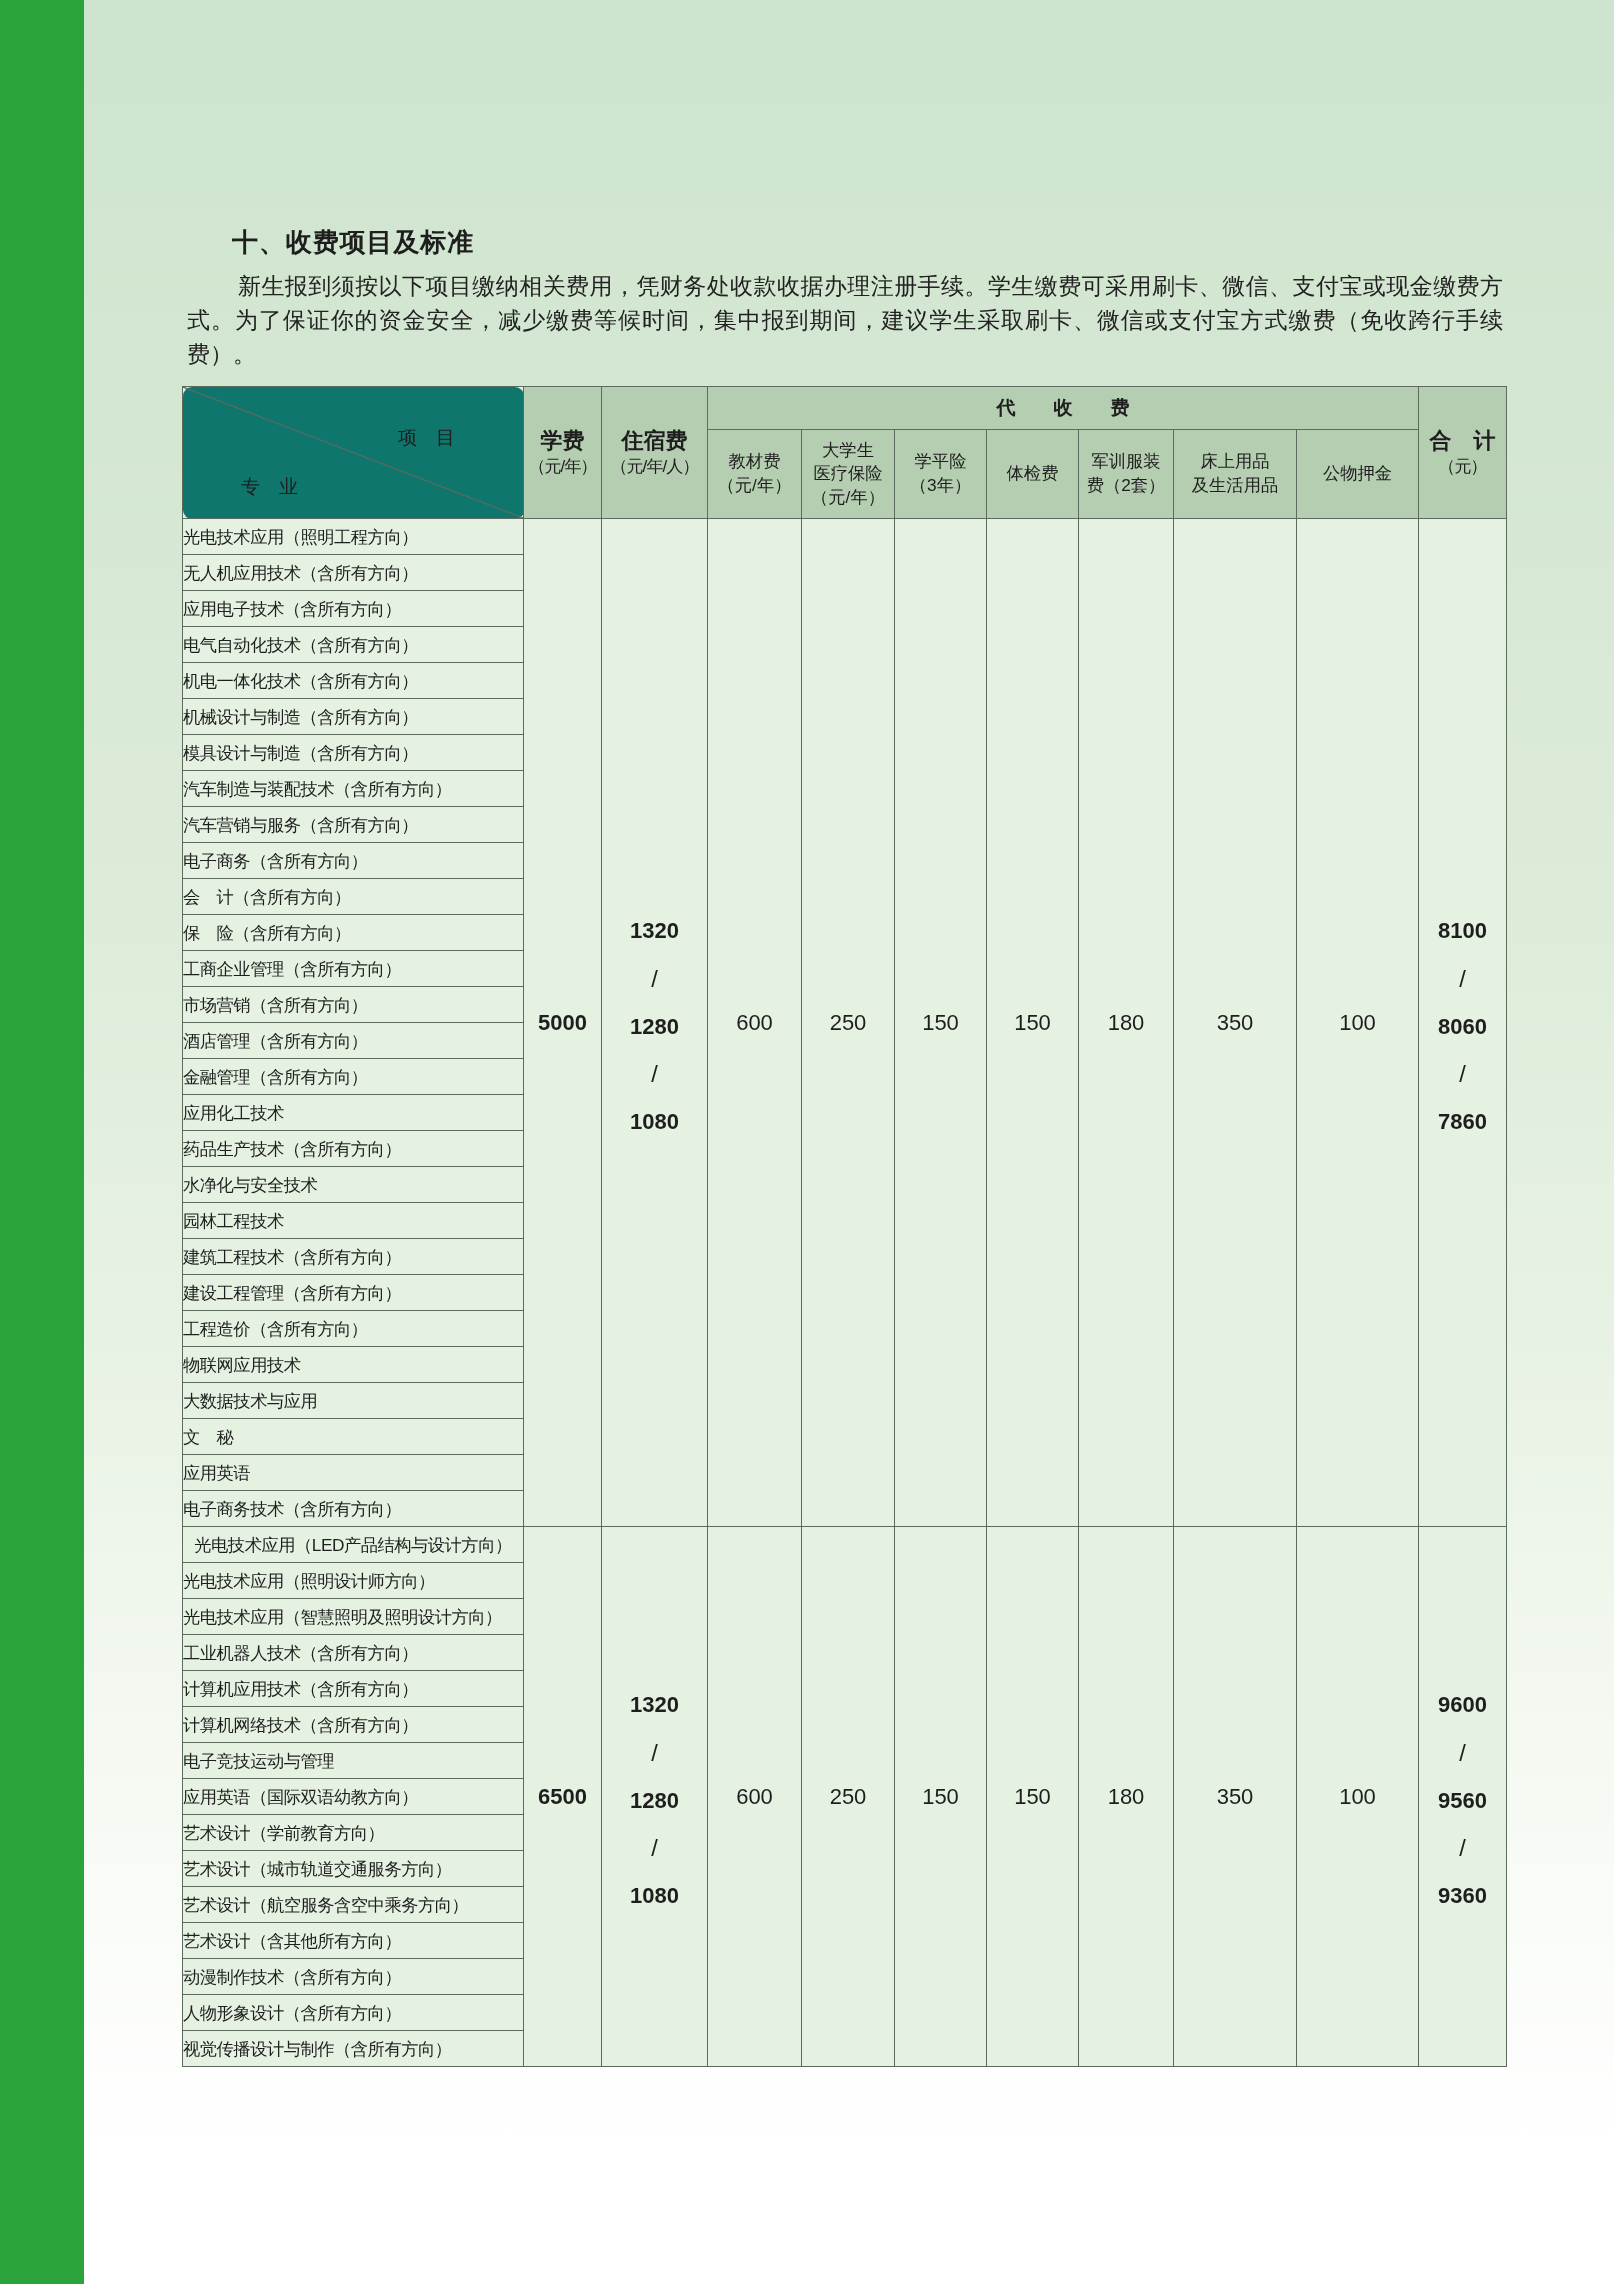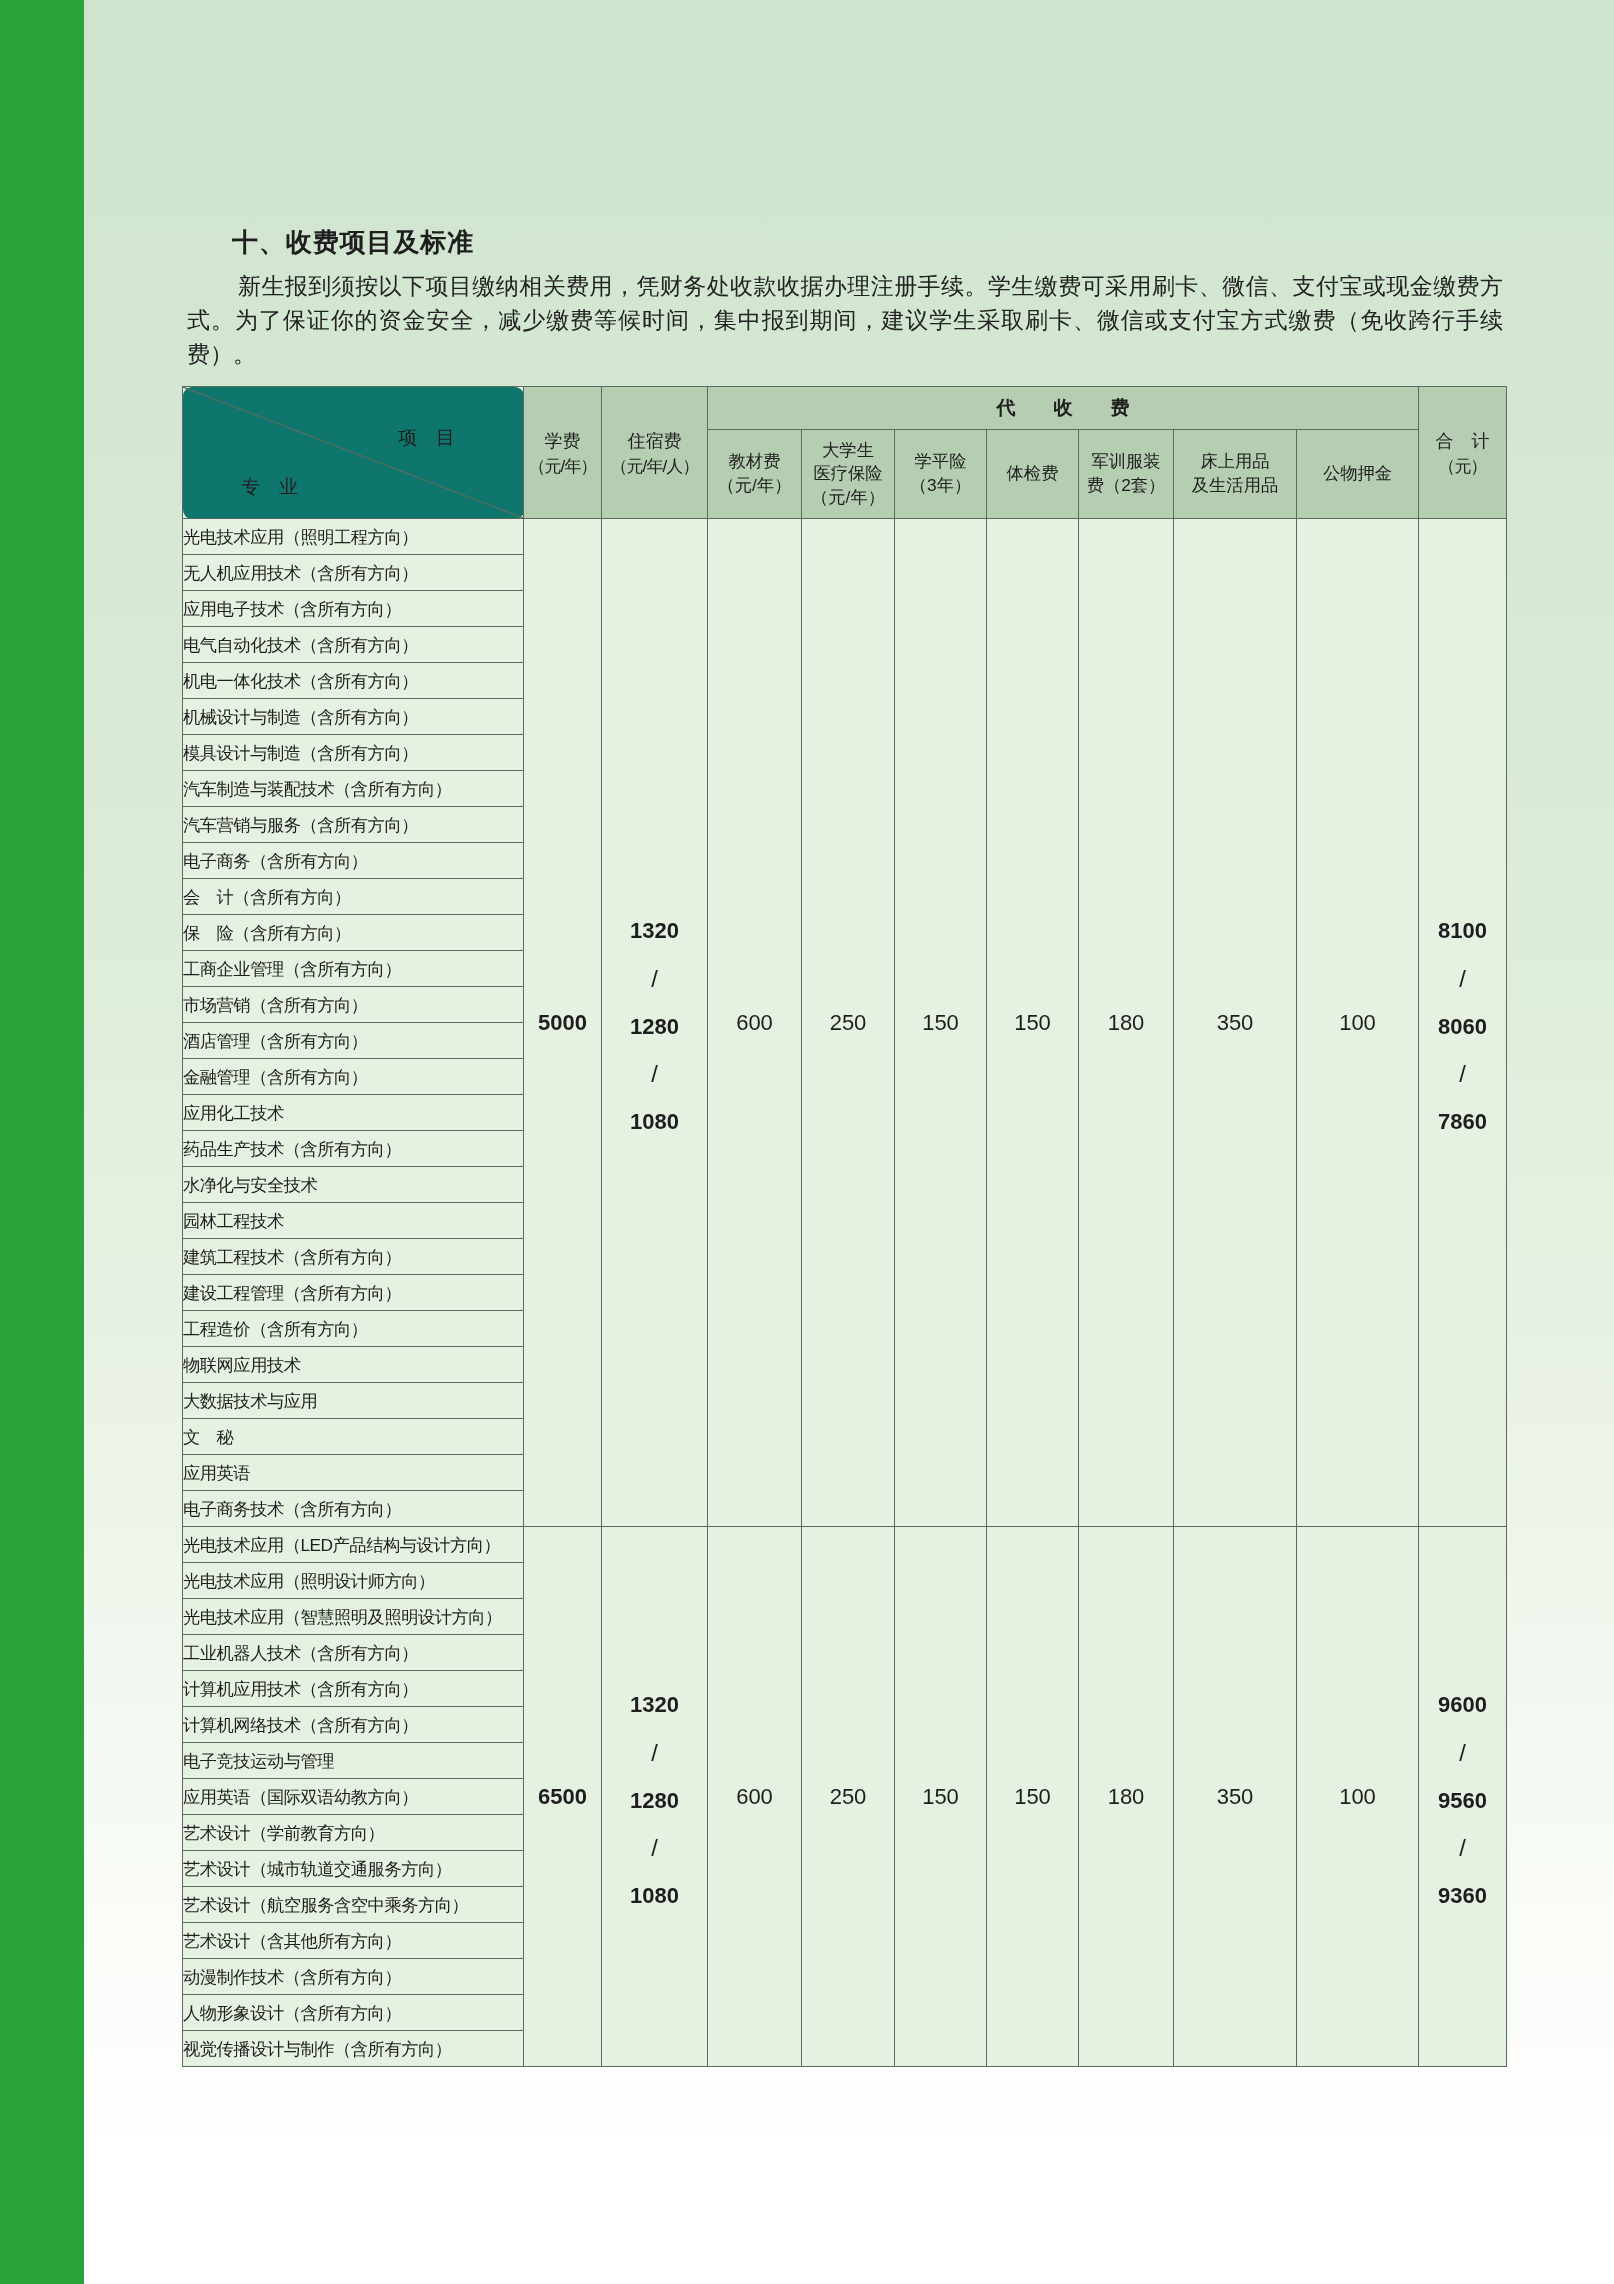--- a/index.html
+++ b/index.html
@@ -16,37 +16,37 @@
   }
   table.fee{
     position:absolute;left:182px;top:386px;width:1324px;
     border-collapse:collapse;table-layout:fixed;background:#e5f2e2;
     border:1.8px solid #4e5c50;
   }
   table.fee th,table.fee td{border:0.9px solid #5c6b5e;padding:0;vertical-align:middle;}
   thead th{background:#b5cdb0;text-align:center;font-weight:normal;}
   .agency-head{height:42px;font-size:19px;font-weight:bold;}
   .sub-row th{height:88px;}
-  .h-title{display:block;font-size:18px;font-weight:normal;line-height:28px;white-space:nowrap;}
+  .h-title{display:block;font-size:22px;font-weight:bold;line-height:28px;white-space:nowrap;}
   .h-unit{display:block;font-size:17px;line-height:23px;letter-spacing:-0.9px;white-space:nowrap;}
   .h-sub{font-size:17.3px;line-height:23.6px;white-space:pre-line;}
   .corner{position:relative;background:#0f766e;border-radius:9px;}
   .corner svg{position:absolute;left:0;top:0;width:100%;height:100%;display:block;}
   .corner .c-top{position:absolute;left:215px;top:38px;font-size:19px;}
   .corner .c-bottom{position:absolute;left:58px;top:87px;font-size:19px;}
   tbody td{height:35px;}
   td.major-cell{
     font-size:17.3px;letter-spacing:-0.5px;padding-left:22px;
     text-align:left;white-space:nowrap;overflow:hidden;
   }
   td.num{text-align:center;font-size:22px;font-weight:bold;}
   td.num.light{font-weight:normal;}
   .stack{display:flex;flex-direction:column;align-items:center;justify-content:center;gap:23.6px;margin-top:8px;}
   .stack .slash{font-weight:normal;font-size:23.6px;line-height:22px;}
-  tr.group-start td{border-top:1.8px solid #4e5c50;}
+  tr.group-start td{border-top:1.8px solid #4e5c50;text-align:center;}
 </style>
 </head>
 <body>
 
 <div class="page">
   <div class="accent-bar"></div>
 
   <div class="section-title">十、收费项目及标准</div>
 
   <div class="intro">新生报到须按以下项目缴纳相关费用，凭财务处收款收据办理注册手续。学生缴费可采用刷卡、微信、支付宝或现金缴费方式。为了保证你的资金安全，减少缴费等候时间，集中报到期间，建议学生采取刷卡、微信或支付宝方式缴费（免收跨行手续费）。</div>

